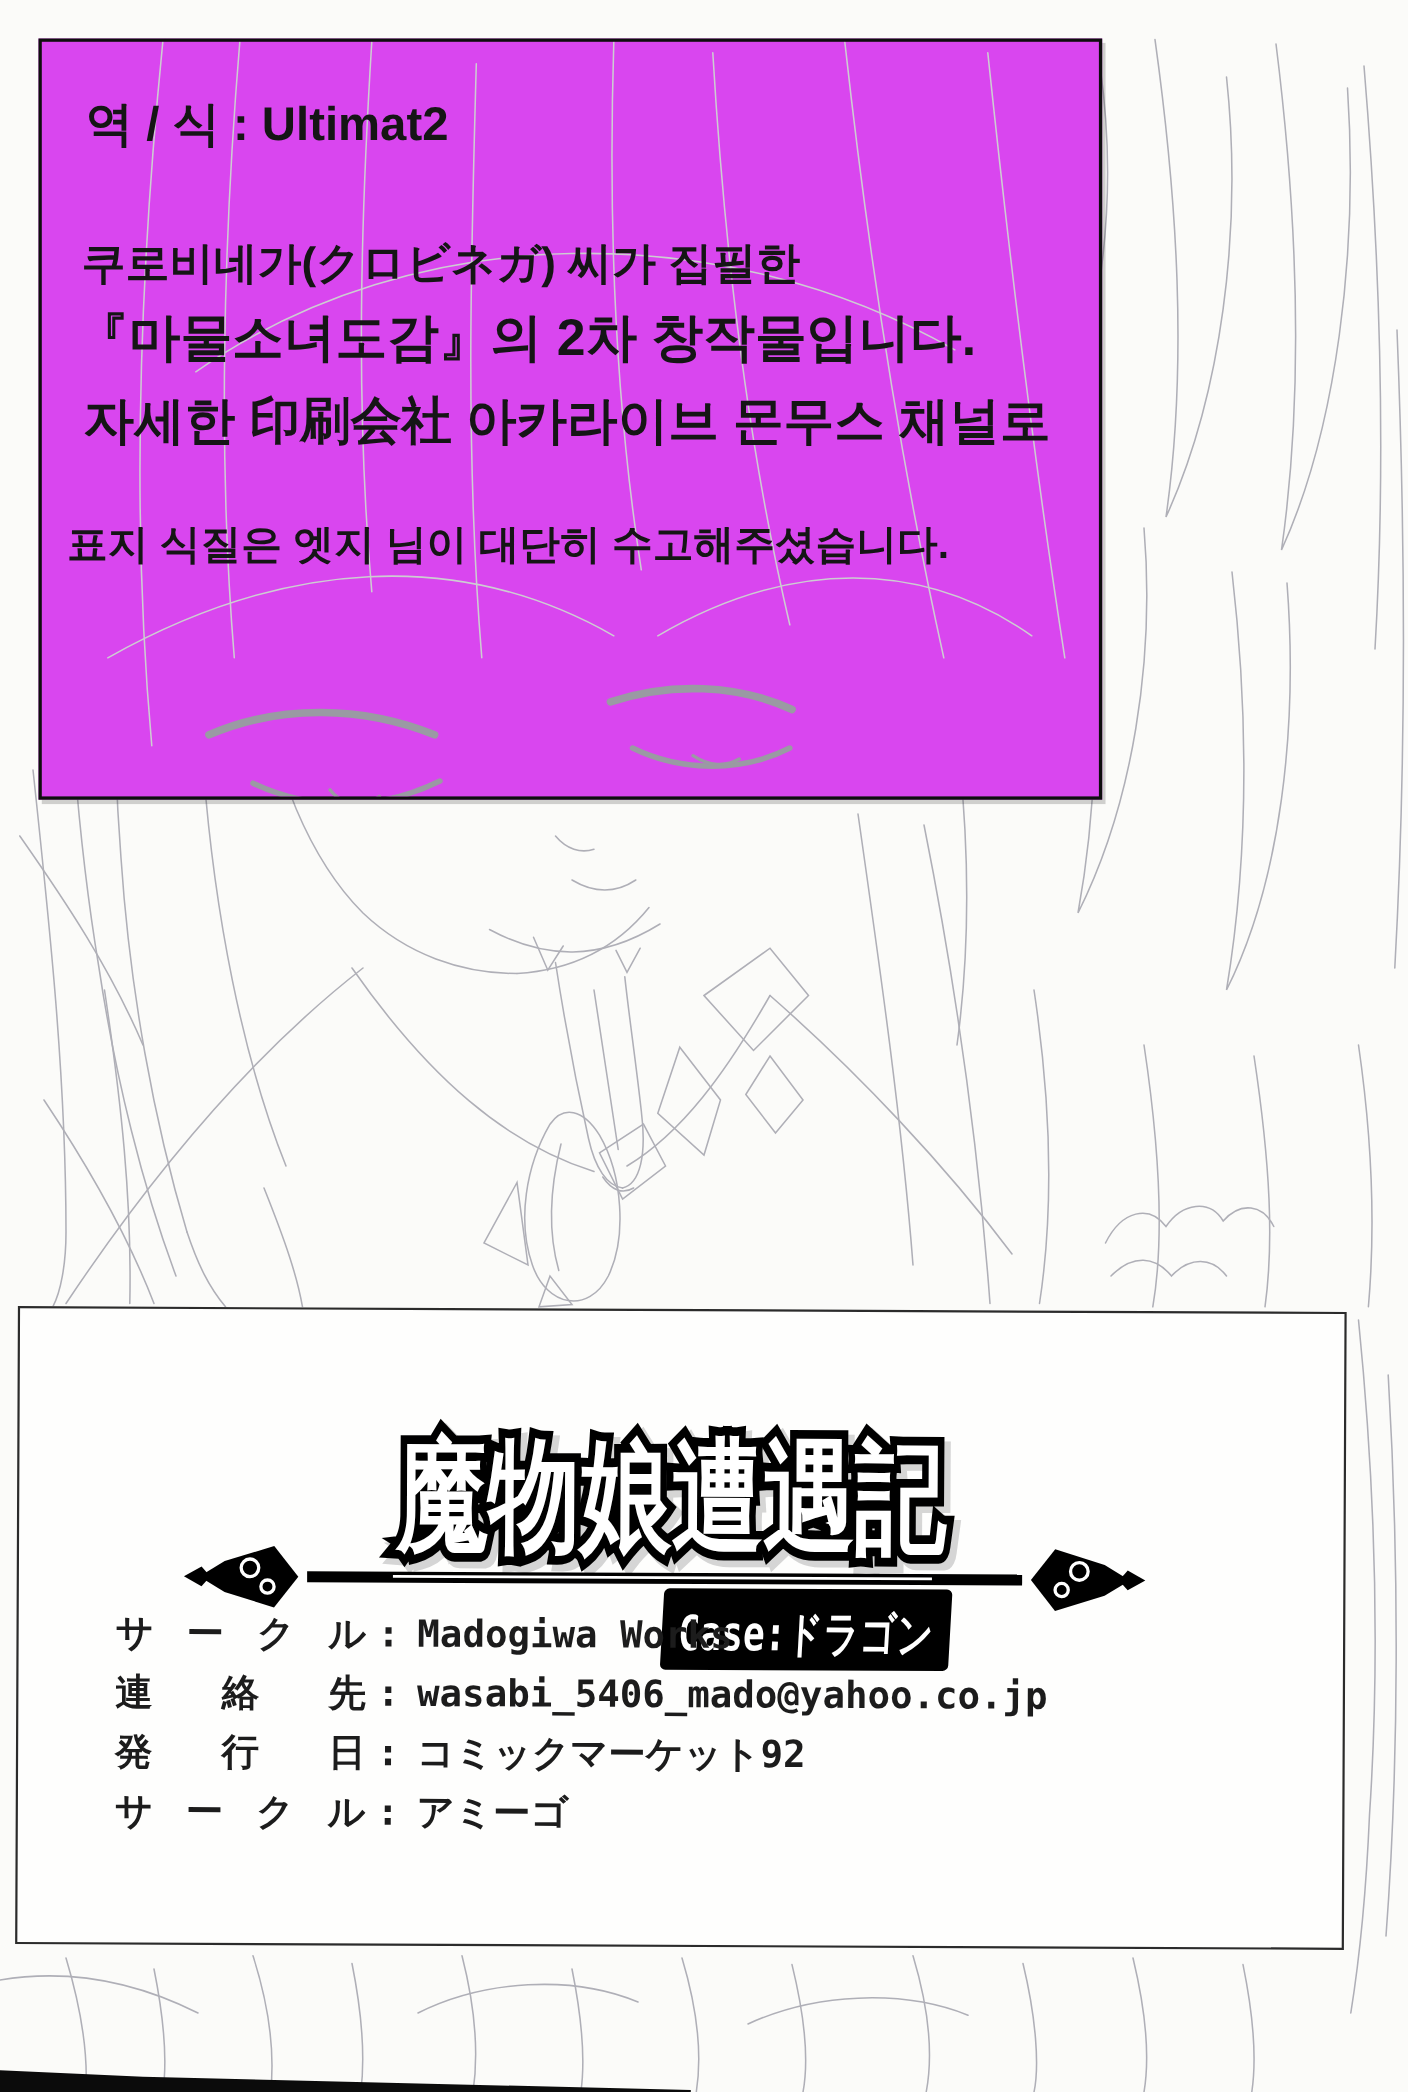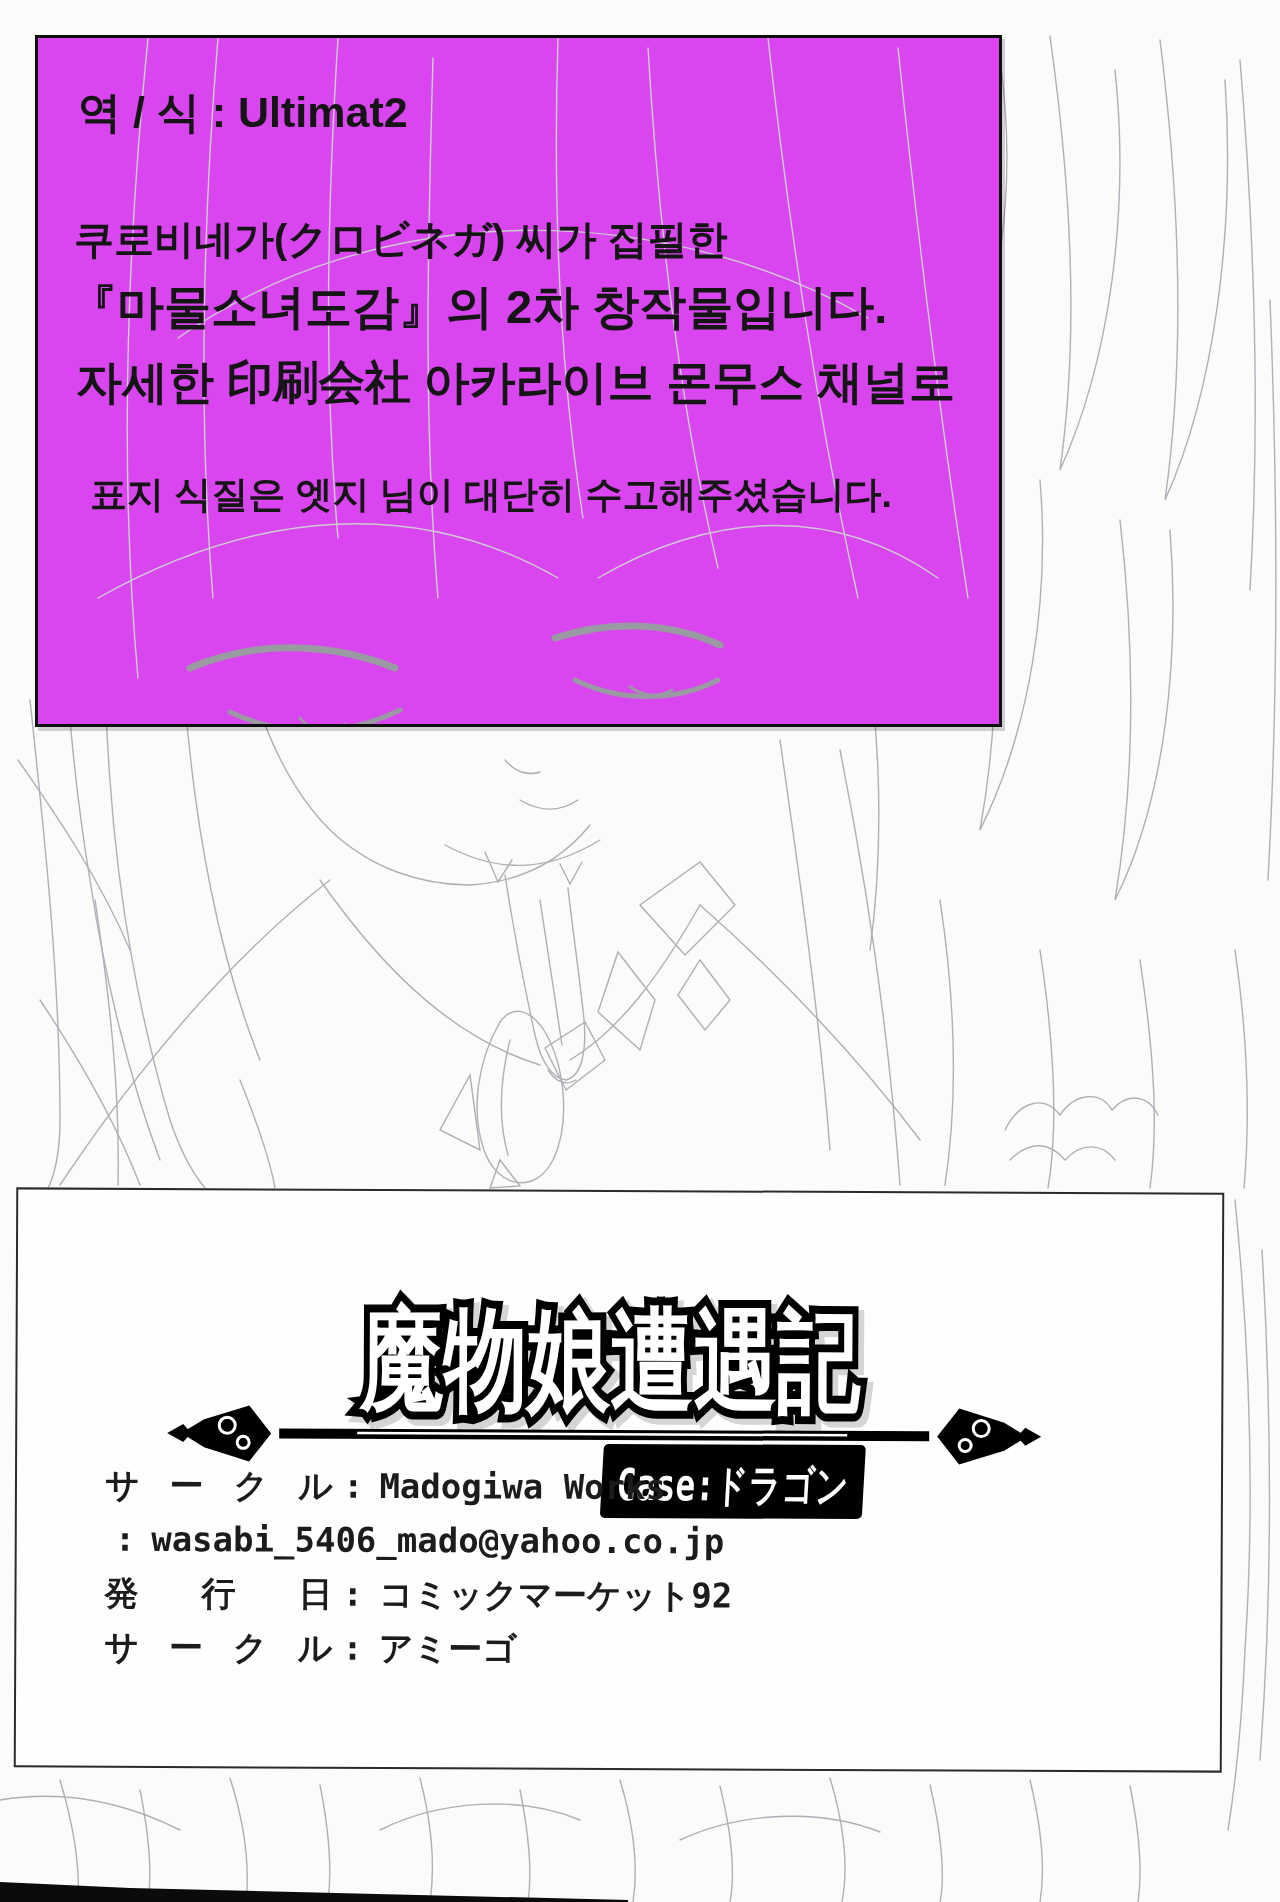--- a/index.html
+++ b/index.html
@@ -21,21 +21,21 @@
   .tbox-art{position:absolute;left:0;top:0;}
   .tl{
     position:absolute;white-space:nowrap;color:#151515;
     font-weight:700;font-size:46px;letter-spacing:0px;
     font-family:"Liberation Sans","DejaVu Sans",sans-serif;
   }
   .tl1{left:40px;top:46px;font-size:43px;}
   .tl2{left:36px;top:162px;font-size:40px;margin-top:12px;}
   .tl3{left:32px;top:238px;font-size:47px;}
   .tl4{left:38px;top:314px;font-size:46px;}
-  .tl5{left:52px;top:432px;font-size:37px;text-align:center;}
+  .tl5{left:23px;top:432px;font-size:37px;text-align:center;}
 
   
   .bbox{
     position:absolute;left:15px;top:1190px;width:1208px;height:580px;
     background:#fefefd;border:2px solid #2b2b2b;box-sizing:border-box;
     transform:rotate(0.25deg);
     z-index:2;overflow:hidden;
   }
   .logo-svg{position:absolute;left:0;top:0;}
   .credits{
@@ -202,20 +202,21 @@
       </g>
     </svg>
 
     <div class="credits">
       <div class="crow">
         <span class="lbl">サークル</span>
           <span class="sep">:</span>
           <span class="val">Madogiwa Works</span>
       </div>
       <div class="crow">
+        <span class="lbl">連絡先</span>
           <span class="sep">:</span>
           <span class="val">wasabi_5406_mado@yahoo.co.jp</span>
       </div>
       <div class="crow">
         <span class="lbl">発行日</span>
           <span class="sep">:</span>
           <span class="val">コミックマーケット92</span>
       </div>
       <div class="crow date-row">
         <span class="lbl"></span>

